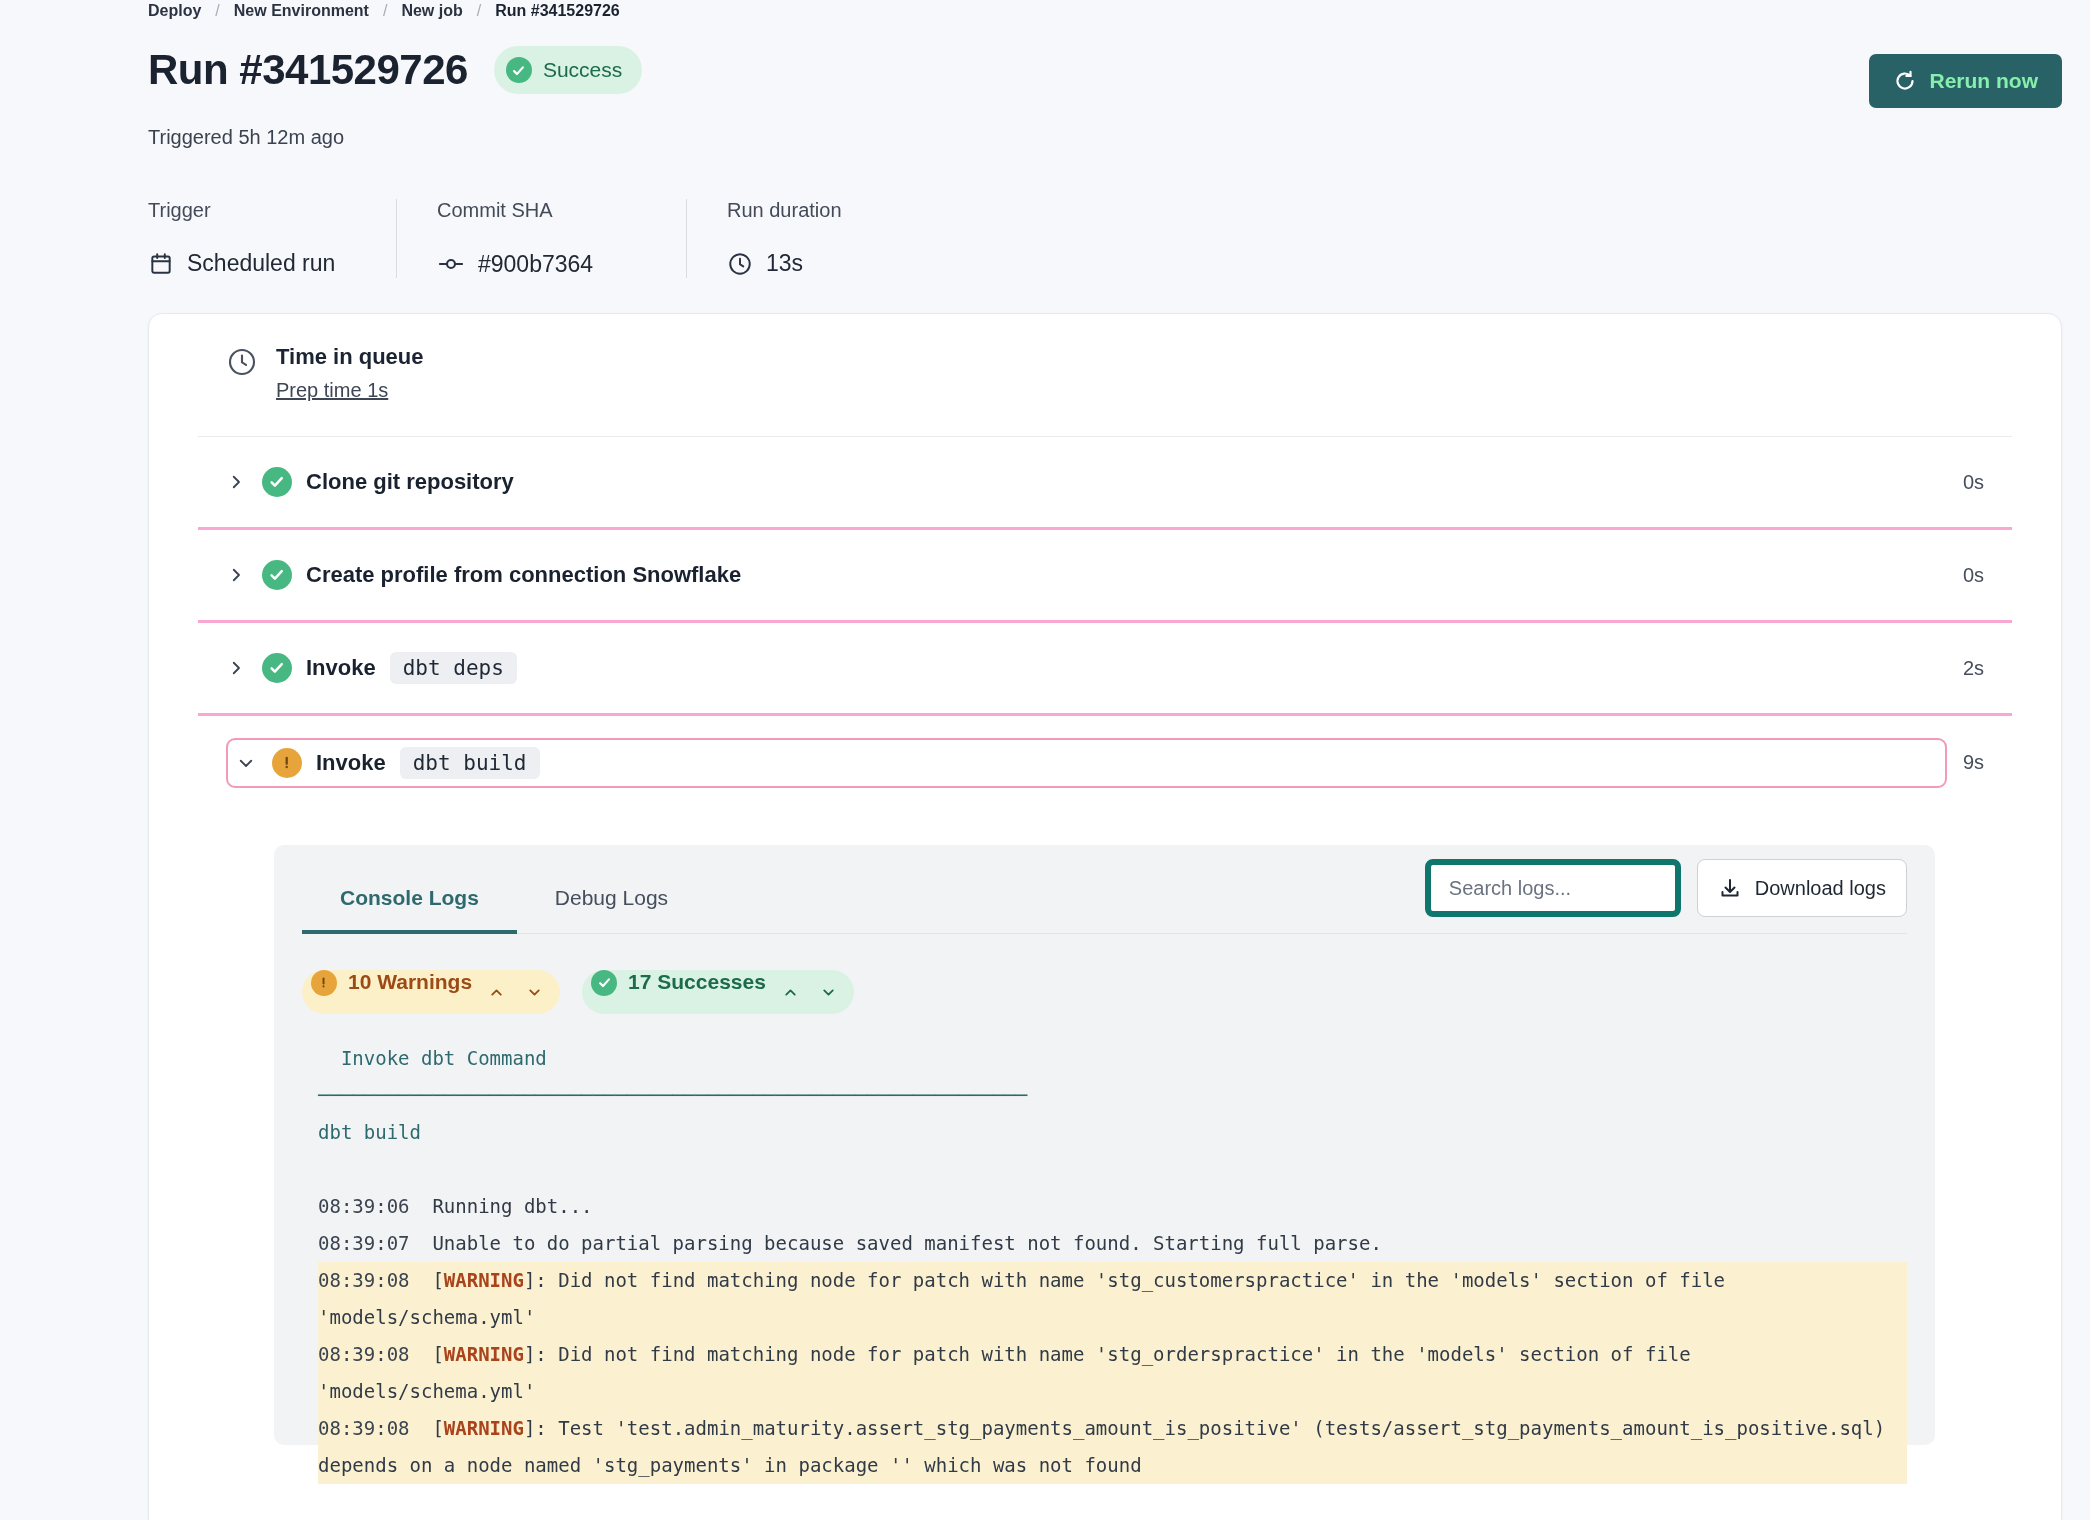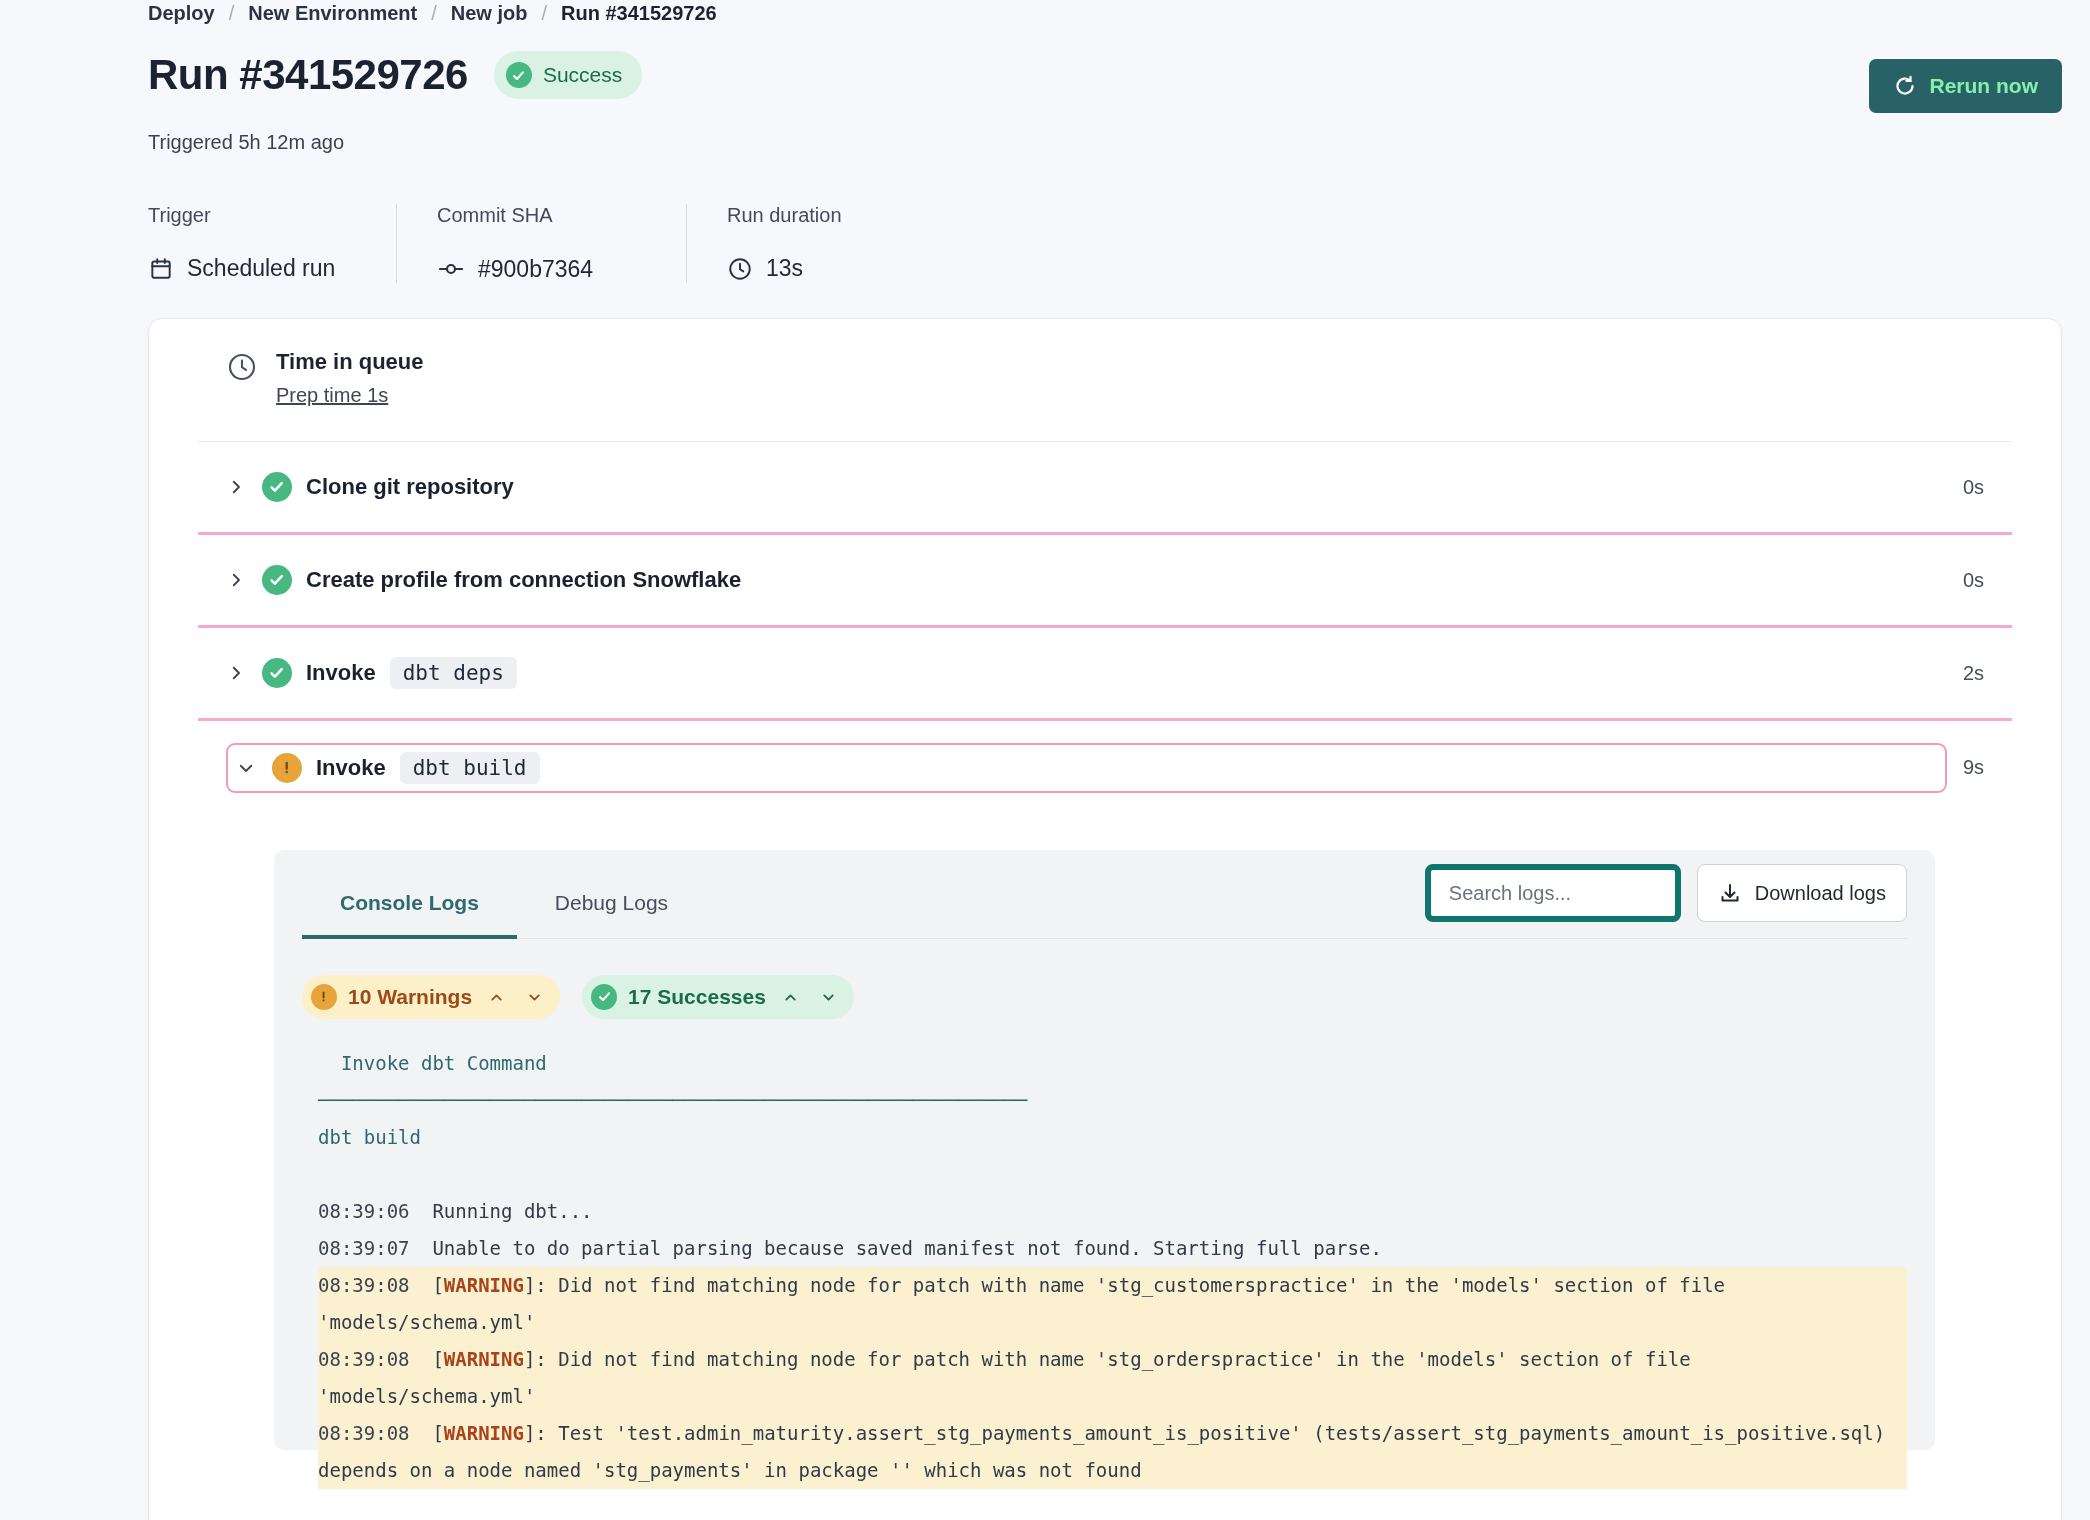--- a/index.html
+++ b/index.html
@@ -7,21 +7,21 @@
   body {
     font-family:"Liberation Sans", sans-serif;
     background:var(--page-bg,#f7f8fb);
     color:#212936;
     overflow:hidden;
   }
   .page { width:2090px; height:1520px; overflow:hidden; }
   .header-wrap { margin:0 28px 0 148px; padding-top:2px; }
 
   
-  .breadcrumb { display:flex; align-items:center; gap:14px; font-size:20px; padding-top:0; }
+  .breadcrumb { display:flex; align-items:center; gap:14px; font-size:16px; padding-top:0; }
   .breadcrumb .crumb { color:#2b3342; font-weight:700; cursor:pointer; }
   .breadcrumb .crumb.current { color:#1b2230; cursor:default; }
   .breadcrumb .sep { color:#a8aeb8; font-weight:400; }
 
   
   .title-row { display:flex; align-items:flex-start; justify-content:space-between; margin-top:26px; }
   .title-left { display:flex; align-items:center; gap:26px; }
   h1.run-title { font-size:42px; font-weight:700; color:#1b2230; letter-spacing:-0.5px; }
   .status-pill {
     display:inline-flex; align-items:center; gap:11px; height:48px; padding:0 20px 0 12px;
@@ -98,21 +98,21 @@
   }
   .search-input::placeholder { color:#6b7380; }
   .download-btn {
     display:inline-flex; align-items:center; gap:13px; height:58px; padding:0 20px;
     background:#fff; border:1px solid #ccd1d8; border-radius:8px;
     font-family:inherit; font-size:20px; color:#1f2733; font-weight:500; cursor:pointer;
   }
 
   
   .log-badges { display:flex; gap:22px; margin-top:36px; }
-  .log-badge { display:inline-flex; align-items:center; gap:11px; height:44px; border-radius:22px; padding:0 12px 0 9px; font-size:21px; font-weight:700; cursor:pointer; }
+  .log-badge { display:inline-flex; gap:11px; height:44px; border-radius:22px; padding:0 12px 0 9px; font-size:21px; font-weight:700; cursor:pointer; }
   .log-badge.warning { background:var(--warning-badge-bg,#fcf0c8); color:var(--warning-text,#9c4a16); }
   .log-badge.success { background:var(--success-badge-bg,#d9f2e3); color:var(--success-text,#1d6b4a); }
   .badge-nav { background:none; border:none; padding:0 5px; cursor:pointer; color:inherit; display:inline-flex; align-items:center; }
 
   
   .log-body {
     margin-top:26px; font-family:"DejaVu Sans Mono", monospace; font-size:19px;
     line-height:37px; color:#313a47; white-space:pre-wrap; word-break:break-word;
   }
   .log-line { min-height:37px;margin-left:16px; }

